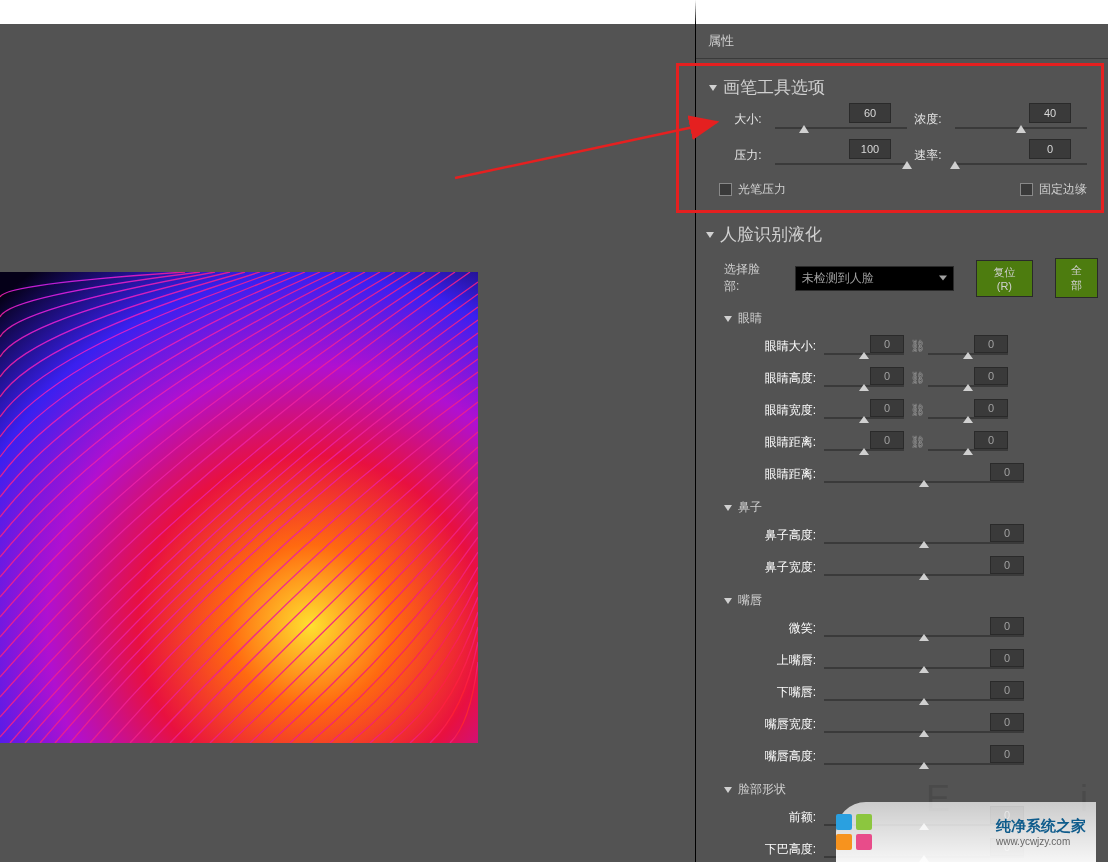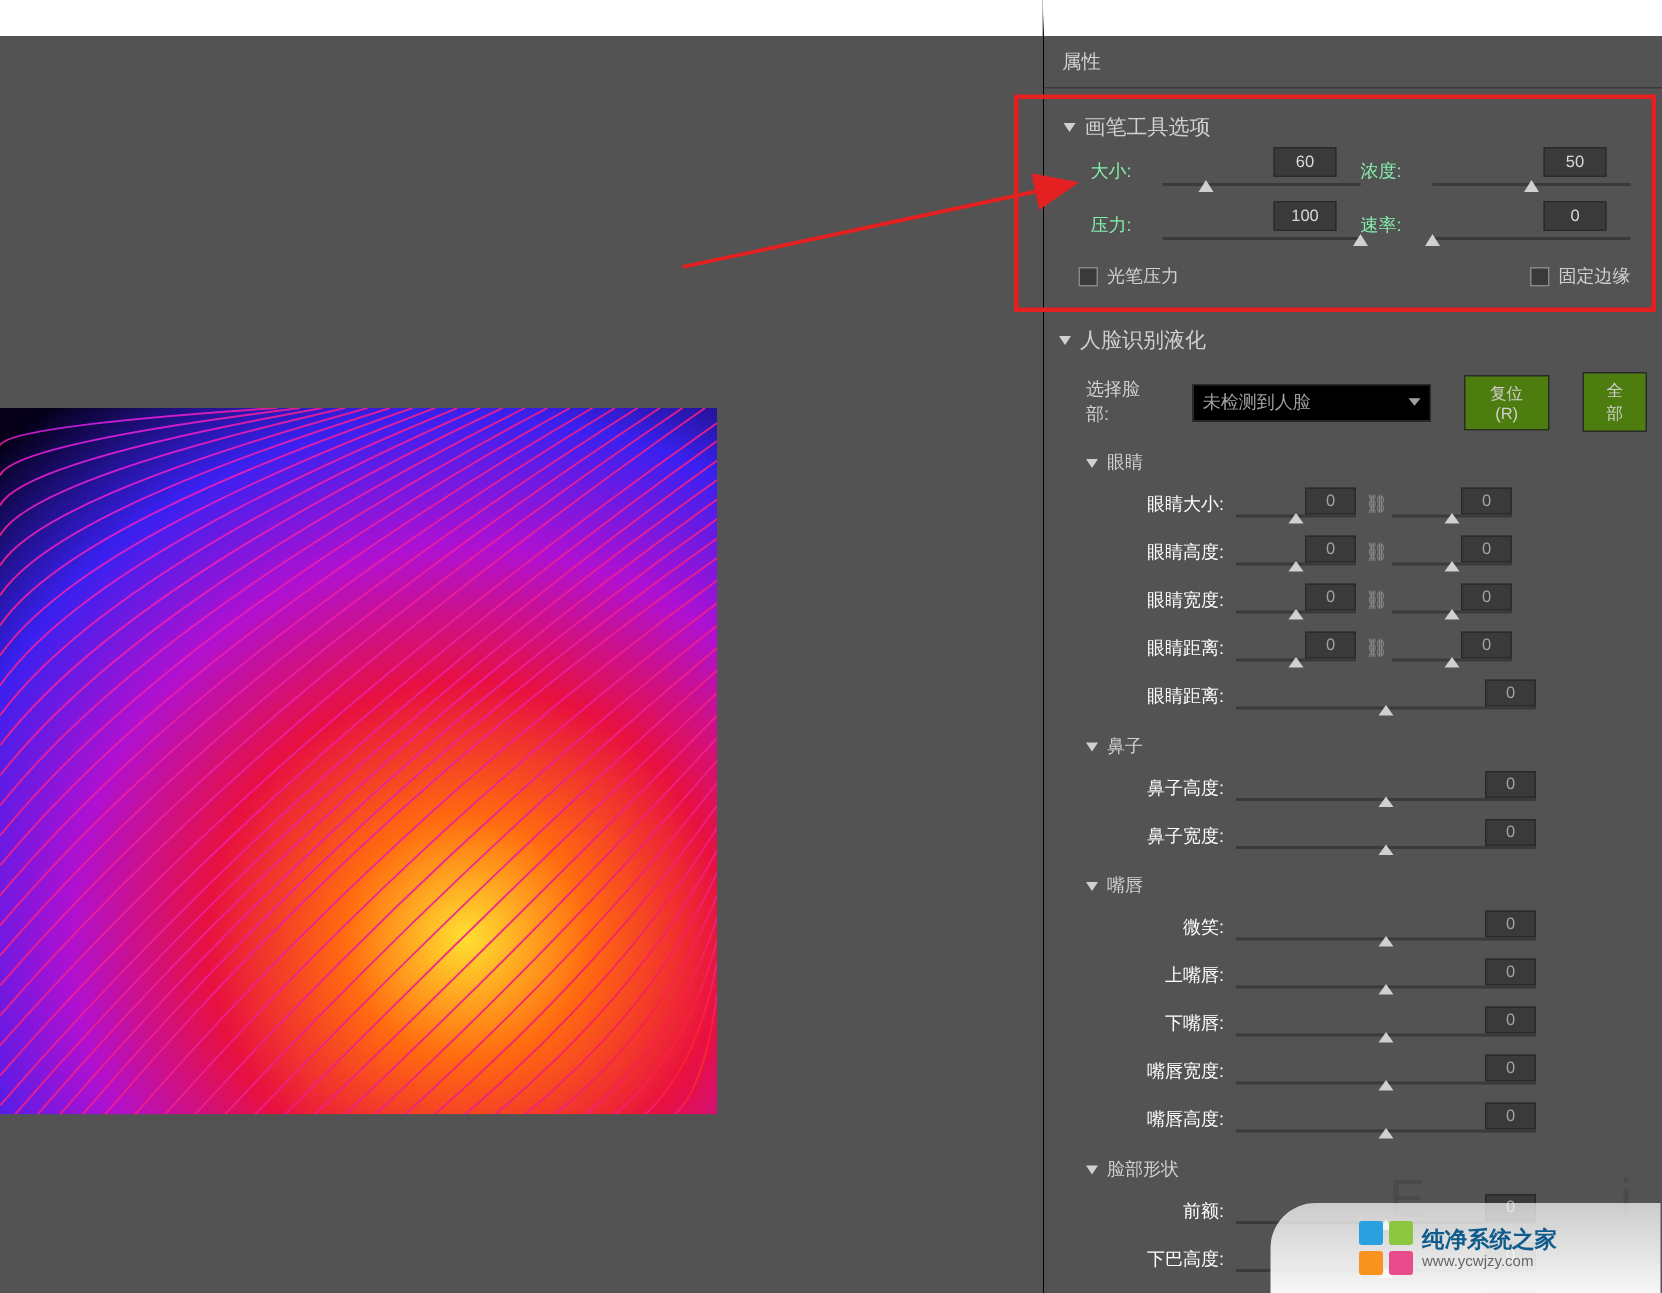--- a/index.html
+++ b/index.html
@@ -4,26 +4,26 @@
 <style>
 * { margin: 0; padding: 0; box-sizing: border-box; font-family: "Microsoft YaHei", sans-serif; }
 body { background: #fff; width: 1108px; height: 862px; overflow: hidden; position: relative; }
 .app-container { display: flex; width: 100%; height: 100%; }
 .canvas-area { width: 710px; height: 862px; background: #535353; position: relative; border-top: 24px solid #fff; }
 .feather-image { position: absolute; left: 0; top: 248px; width: 478px; height: 471px; overflow: hidden; }
 .feather-svg { width: 100%; height: 100%; display: block; }
 .properties-panel { flex: 1; background: #535353; border-left: 1px solid #000; display: flex; flex-direction: column; border-top: 24px solid #fff; }
 .panel-title { background: #535353; color: #d0d0d0; font-size: 13px; padding: 8px 12px; border-bottom: 1px solid #3a3a3a; }
 .highlight-box { border: 3px solid #e52020; margin: 4px 4px 4px -20px; padding: 4px 4px 4px 20px; position: relative; }
-.section-header { display: flex; align-items: center; padding: 6px 10px; color: #d0d0d0; font-size: 14px; cursor: pointer; }
+.section-header { display: flex; align-items: center; padding: 6px 10px; color: #d0d0d0; font-size: 17px; cursor: pointer; }
 .section-header.sub { padding-left: 28px; font-size: 12px; }
 .disclosure { width: 0; height: 0; border-left: 4px solid transparent; border-right: 4px solid transparent; border-top: 6px solid #d0d0d0; margin-right: 6px; }
 .brush-row { display: flex; align-items: center; padding: 4px 10px 12px 28px; }
 .brush-param { display: flex; align-items: center; width: 180px; position: relative; }
-.brush-label { color: #86efac; font-size: 12px; width: 42px; text-align: left; margin-right: 6px; }
+.brush-label { color: #e5e5e5; font-size: 12px; width: 42px; text-align: center; margin-right: 6px; }
 .slider-col { flex: 1; position: relative; height: 20px; }
 .value-box { position: absolute; right: 16px; top: -6px; width: 42px; height: 20px; background: #3a3a3a; border: 1px solid #2a2a2a; color: #d8d8d8; font-size: 11px; text-align: center; line-height: 18px; }
 .slider-track { position: absolute; left: 0; right: 0; bottom: 0; height: 2px; background: #3a3a3a; }
 .slider-thumb { position: absolute; bottom: -4px; width: 0; height: 0; border-left: 5px solid transparent; border-right: 5px solid transparent; border-bottom: 8px solid #d0d0d0; transform: translateX(-50%); }
 .check-row { display: flex; align-items: center; padding: 4px 10px 8px 20px; }
 .checkbox { width: 13px; height: 13px; border: 1px solid #888; background: #3a3a3a; margin-right: 6px; }
 .check-label { color: #d0d0d0; font-size: 12px; }
 .face-select-row { display: flex; align-items: center; padding: 6px 10px 6px 28px; gap: 22px; }
 .face-select-label { color: #d0d0d0; font-size: 12px; }
 .dropdown { background: #000000; border: 1px solid #2a2a2a; color: #a0a0a0; font-size: 12px; padding: 3px 18px 3px 6px; width: 166px; position: relative; }
@@ -32,21 +32,21 @@
 .slider-row { display: flex; align-items: center; padding: 2px 10px 8px 60px; position: relative; }
 .slider-label { color: #ffffff; font-size: 12px; width: 60px; text-align: right; margin-right: 8px; }
 .slider-group { flex: 1; display: flex; align-items: center; gap: 6px; }
 .mini-slider { position: relative; width: 80px; height: 22px; }
 .mini-slider.single { width: 200px; }
 .mini-val { position: absolute; right: 0; top: 0; width: 34px; height: 18px; background: #3a3a3a; border: 1px solid #2a2a2a; color: #a0a0a0; font-size: 11px; text-align: center; line-height: 16px; }
 .mini-track { position: absolute; left: 0; right: 0; bottom: 2px; height: 2px; background: #3a3a3a; }
 .mini-thumb { position: absolute; bottom: -2px; left: 50%; width: 0; height: 0; border-left: 5px solid transparent; border-right: 5px solid transparent; border-bottom: 7px solid #d0d0d0; transform: translateX(-50%); }
 .link-icon { width: 12px; height: 14px; color: #a0a0a0; font-size: 12px; text-align: center; }
 .annotation-arrow { position: absolute; left: 405px; top: 60px; width: 320px; height: 120px; pointer-events: none; z-index: 100; }
-.watermark { position: absolute; right: 1px; bottom: 0; width: 260px; height: 60px; z-index: 200; background: linear-gradient(to bottom, rgba(255,255,255,0.7), rgba(255,255,255,0.95)); border-radius: 30px 0 0 0; display:flex; align-items:center; justify-content:center; padding-right:10px; }
+.watermark { position: absolute; right: 12px; bottom: 0; width: 260px; height: 60px; z-index: 200; background: linear-gradient(to bottom, rgba(255,255,255,0.7), rgba(255,255,255,0.95)); border-radius: 30px 0 0 0; display:flex; align-items:center; justify-content:space-between; padding-right:10px; }
 .watermark-logo { width: 36px; height: 36px; position: relative; margin-right: 6px; }
 .watermark-logo .sq { position: absolute; width: 16px; height: 16px; border-radius: 2px; }
 .watermark-text { display:flex; flex-direction:column; }
 .wm-main { color: #0f5c8c; font-size: 15px; font-weight: bold; }
 .wm-sub { color: #666; font-size: 10px; }
 .letter-ei { position: absolute; right: 20px; bottom: 42px; color: #4a4a4a; font-size: 36px; font-family: Georgia, serif; pointer-events:none; display:flex; gap:130px; }
 </style>
 </head>
 <body>
 
@@ -139,21 +139,21 @@
           <span class="brush-label">大小:</span>
           <div class="slider-col">
             <div class="value-box">60</div>
             <div class="slider-track"></div>
             <div class="slider-thumb" style="left:22%"></div>
           </div>
         </div>
         <div class="brush-param">
           <span class="brush-label">浓度:</span>
           <div class="slider-col">
-            <div class="value-box">50</div>
+            <div class="value-box">40</div>
             <div class="slider-track"></div>
             <div class="slider-thumb" style="left:50%"></div>
           </div>
         </div>
       </div>
       <div class="brush-row">
         <div class="brush-param">
           <span class="brush-label">压力:</span>
           <div class="slider-col">
             <div class="value-box">100</div>

